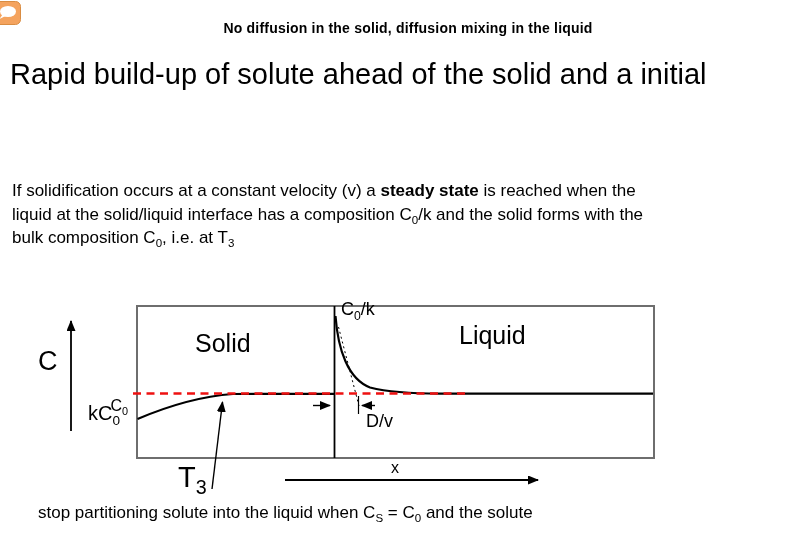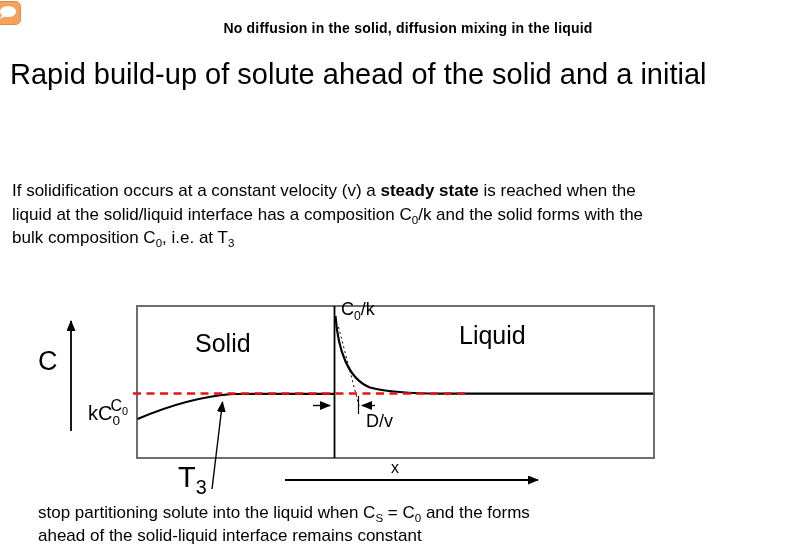--- a/index.html
+++ b/index.html
@@ -108,15 +108,15 @@
   <div class="lbl lbl-c">C</div>
   <div class="lbl lbl-c0"><span>C</span><sub>0</sub></div>
   <div class="lbl lbl-kc0"><span>kC</span><sub>0</sub></div>
   <div class="lbl lbl-solid">Solid</div>
   <div class="lbl lbl-liquid">Liquid</div>
   <div class="lbl lbl-c0k"><span>C</span><sub>0</sub><span>/k</span></div>
   <div class="lbl lbl-dv">D/v</div>
   <div class="lbl lbl-t3"><span>T</span><sub>3</sub></div>
   <div class="lbl lbl-x">x</div>
 
-  <div class="abs footer"><span>stop partitioning solute into the liquid when C</span><sub>S</sub><span> = C</span><sub>0</sub><span> and the forms</span><br><span>ahead of the solid-liquid interface remains constant</span></div>
+  <div class="abs footer"><span>stop partitioning solute into the liquid when C</span><sub>S</sub><span> = C</span><sub>0</sub><span> and the solute</span><br></div>
 
 </div>
 
 </body></html>

